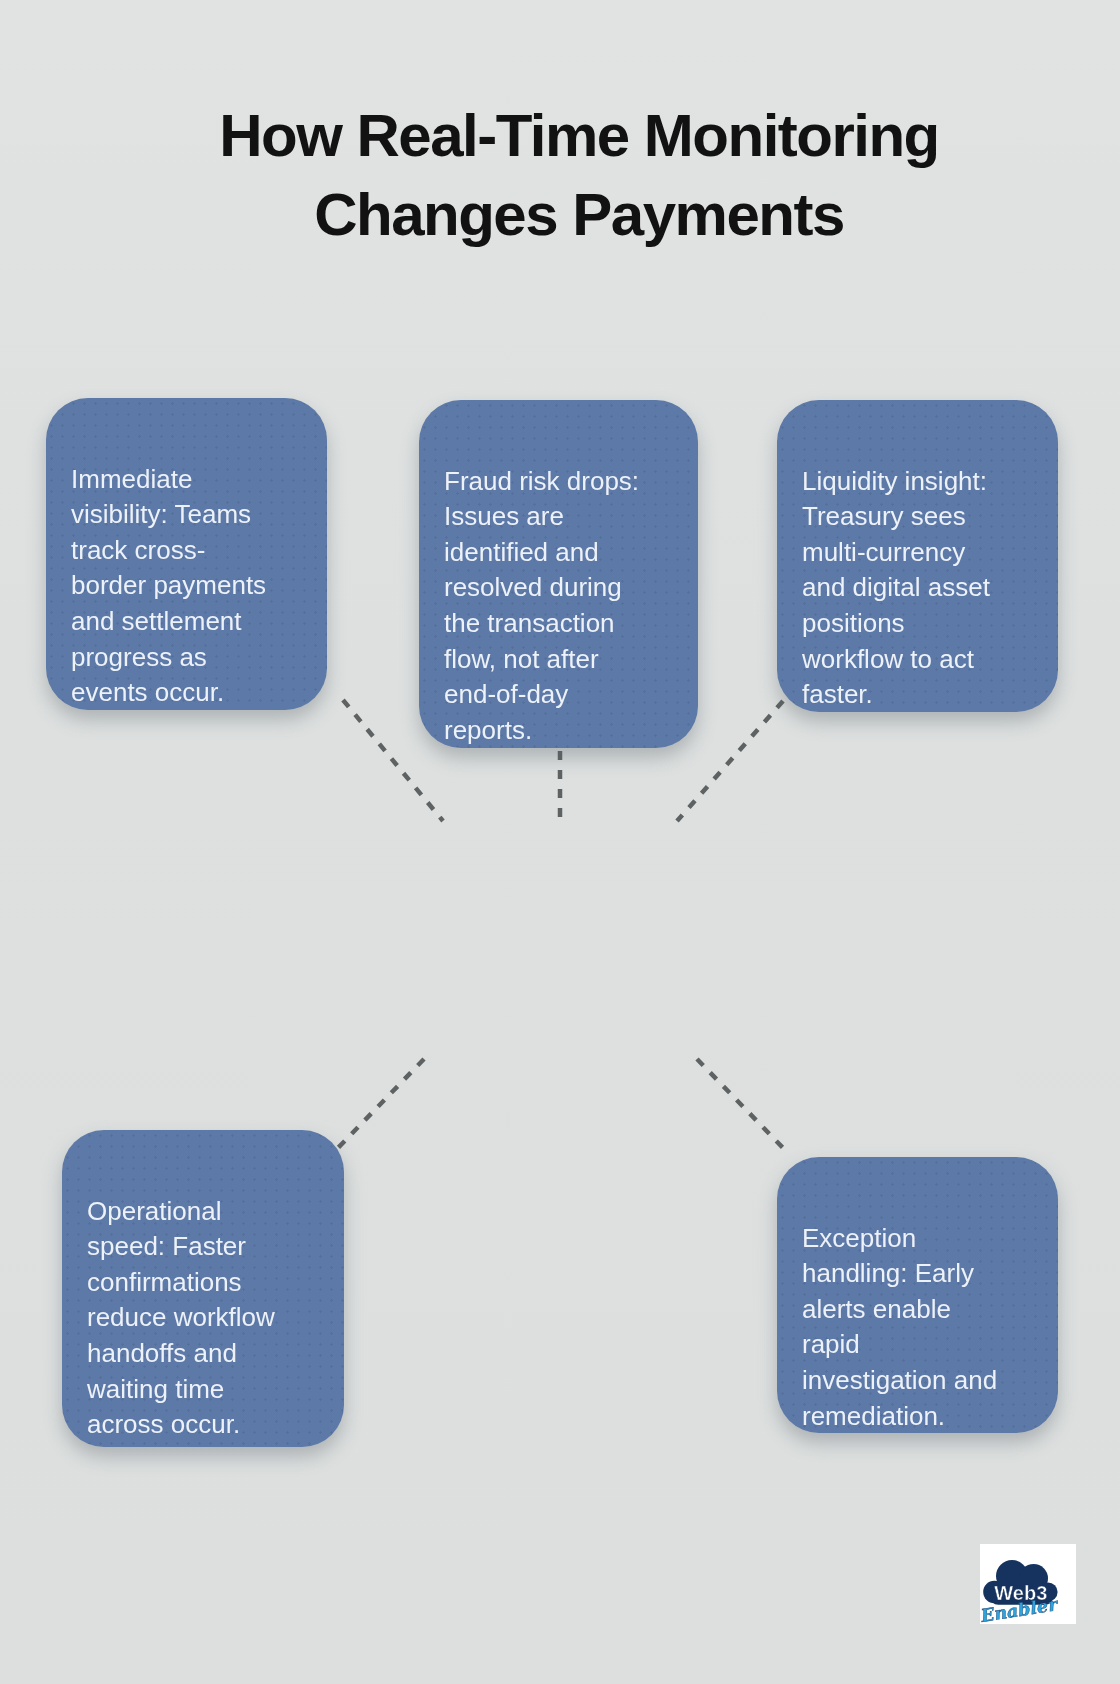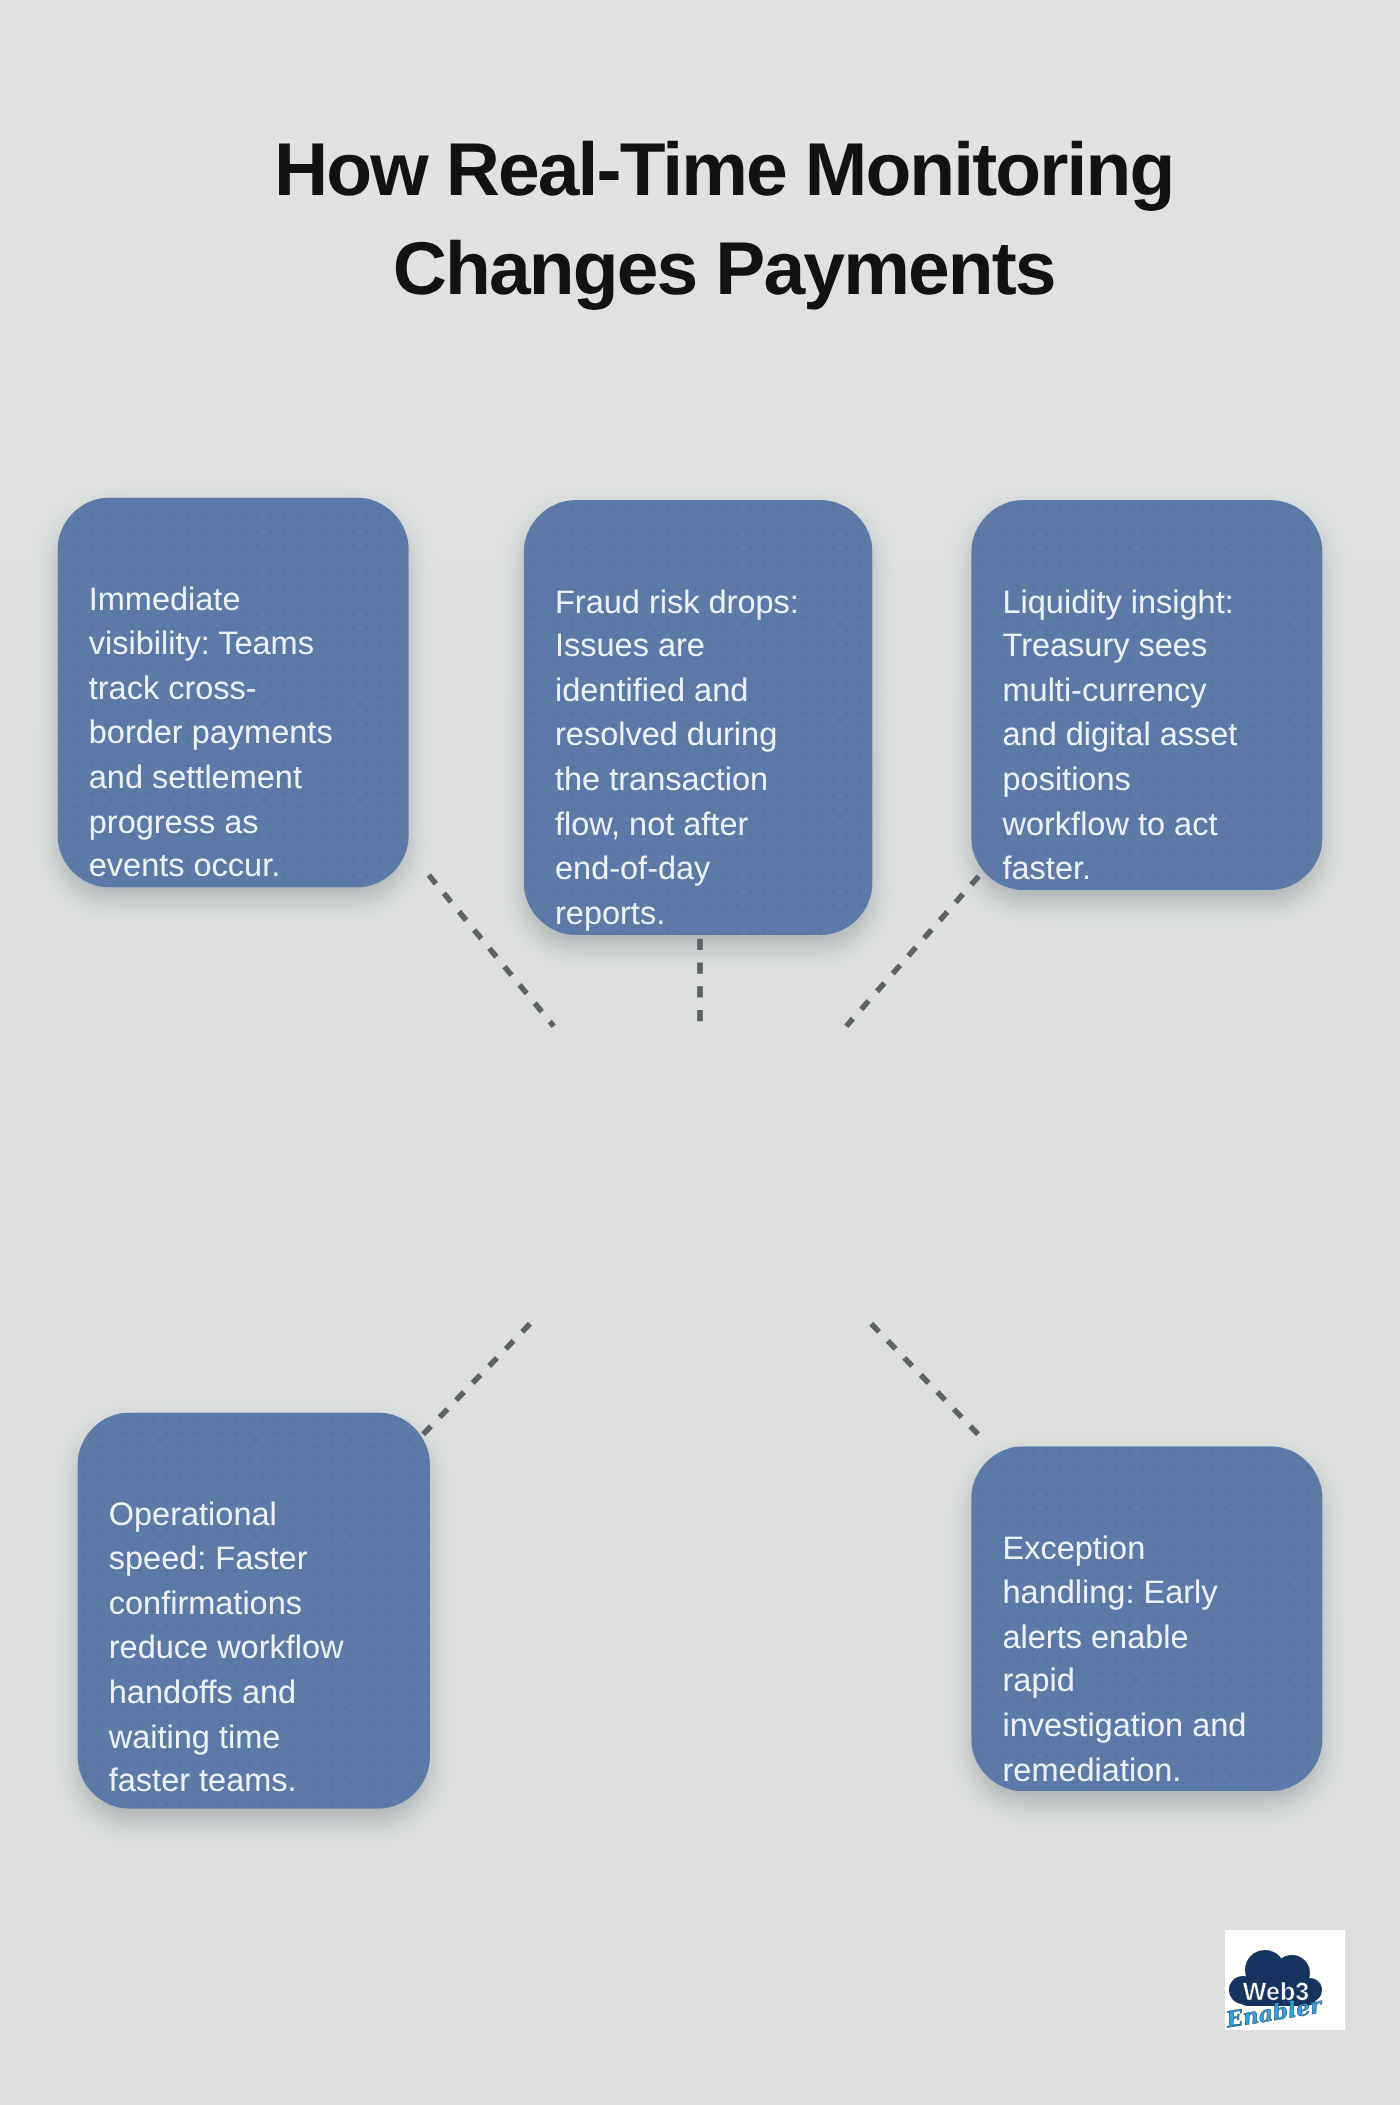--- a/index.html
+++ b/index.html
@@ -143,21 +143,21 @@
   </div>
 
 
   <div class="node node-bl">
     <span>Operational
 speed: Faster
 confirmations
 reduce workflow
 handoffs and
 waiting time
-faster teams.</span>
+across occur.</span>
   </div>
 
   <div class="node node-br">
     <span>Exception
 handling: Early
 alerts enable
 rapid
 investigation and
 remediation.</span>
   </div>

